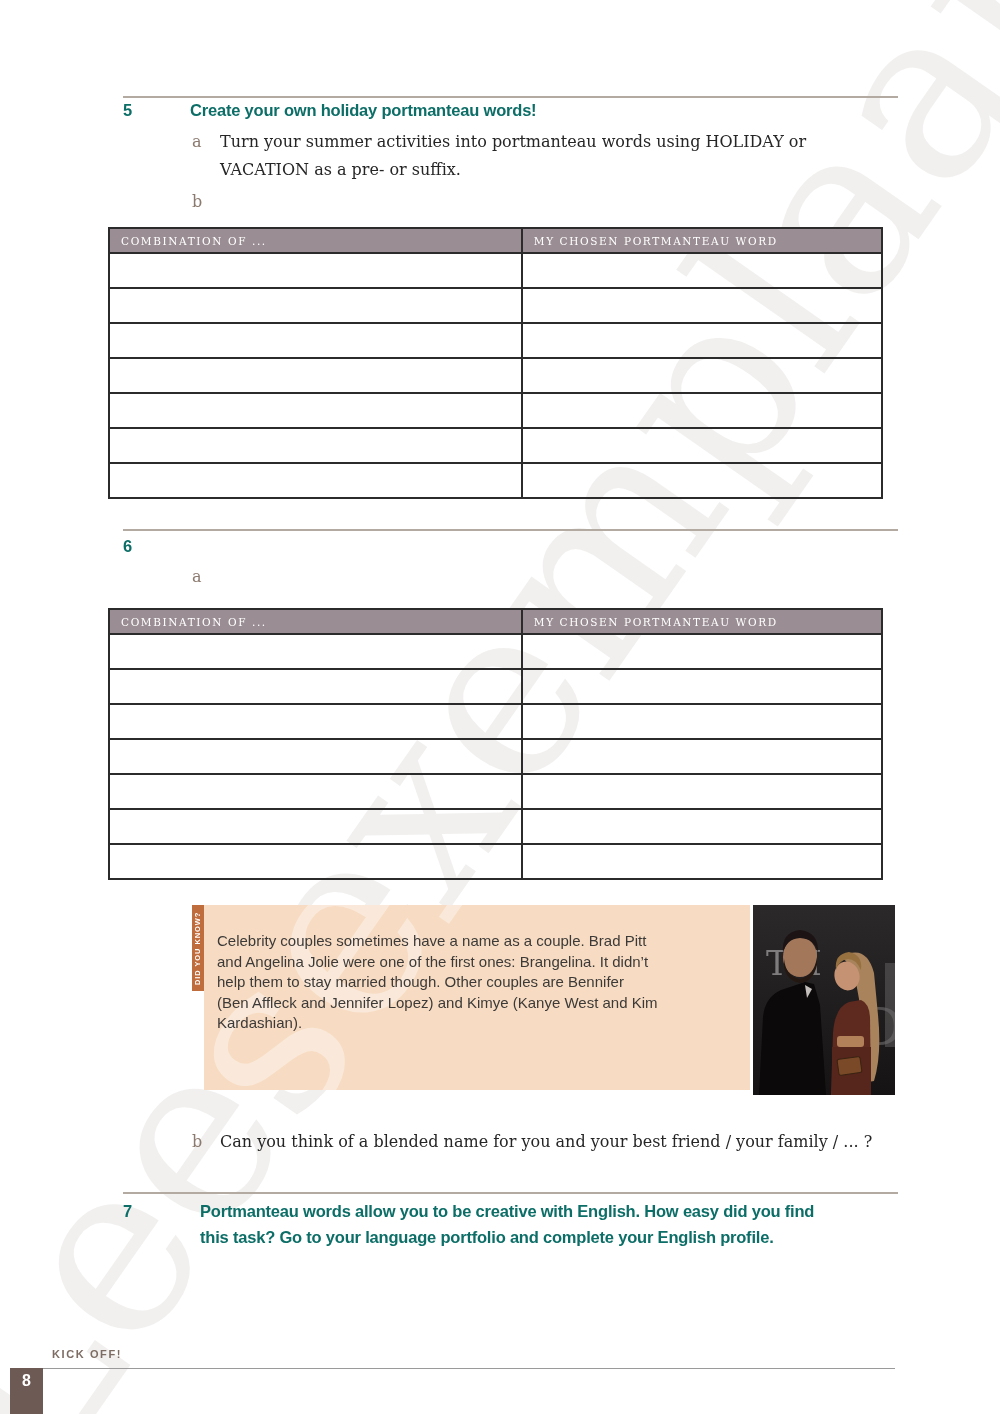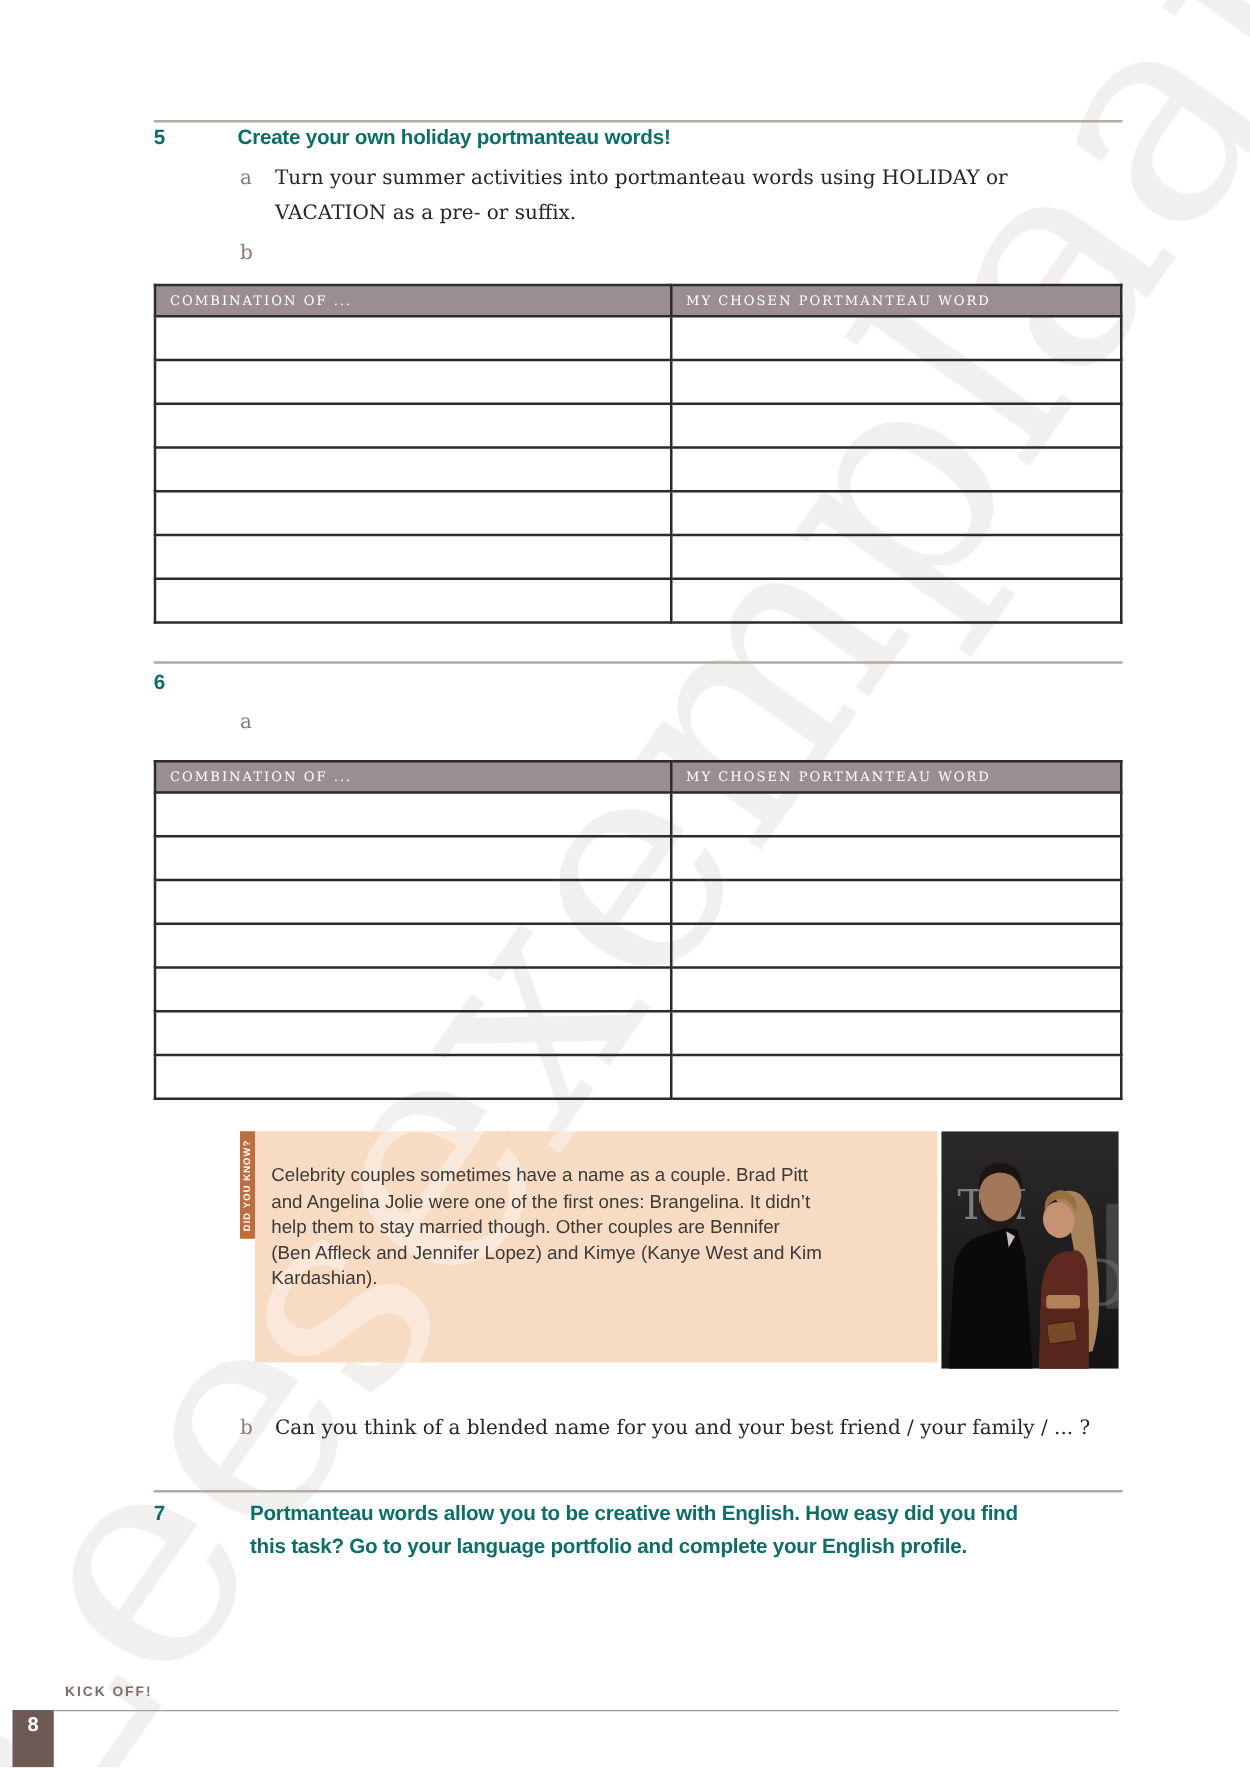--- a/index.html
+++ b/index.html
@@ -39,21 +39,21 @@
   .item-letter{
     width:28px;flex:0 0 28px;margin-left:69px;
     color:#8b7a6f;font-size:16px;line-height:28px;
   }
   .item-text{
     width:660px;font-size:16px;line-height:28px;color:#262626;
     white-space:pre-line;
   }
   
   table.blank{
-    position:absolute;left:123px;width:775px;
+    position:absolute;left:108px;width:775px;
     border-collapse:collapse;table-layout:fixed;
     background:transparent;
   }
   table.blank th{
     background:#9a8d93;color:#ffffff;
     font-family:"DejaVu Serif", serif;font-weight:500;
     font-size:10.5px;letter-spacing:1.6px;text-align:left;
     padding:0 0 0 11px;height:23px;
     border:2px solid #2b2b2b;
   }

